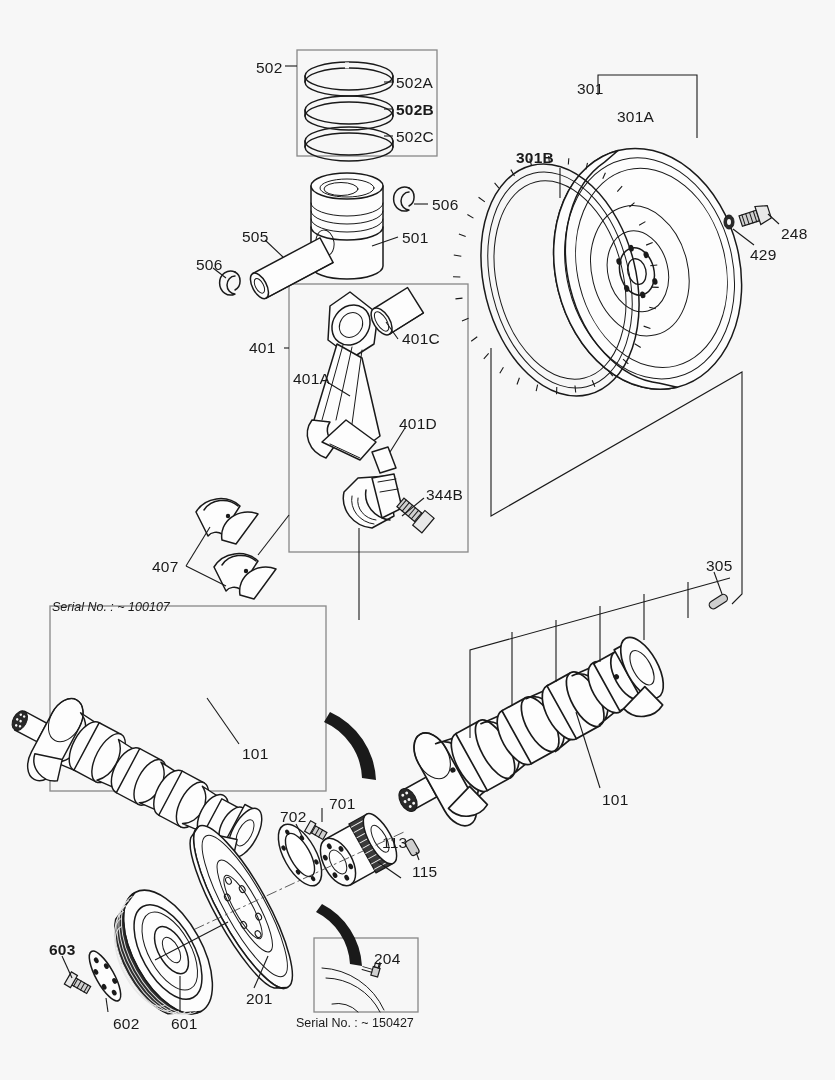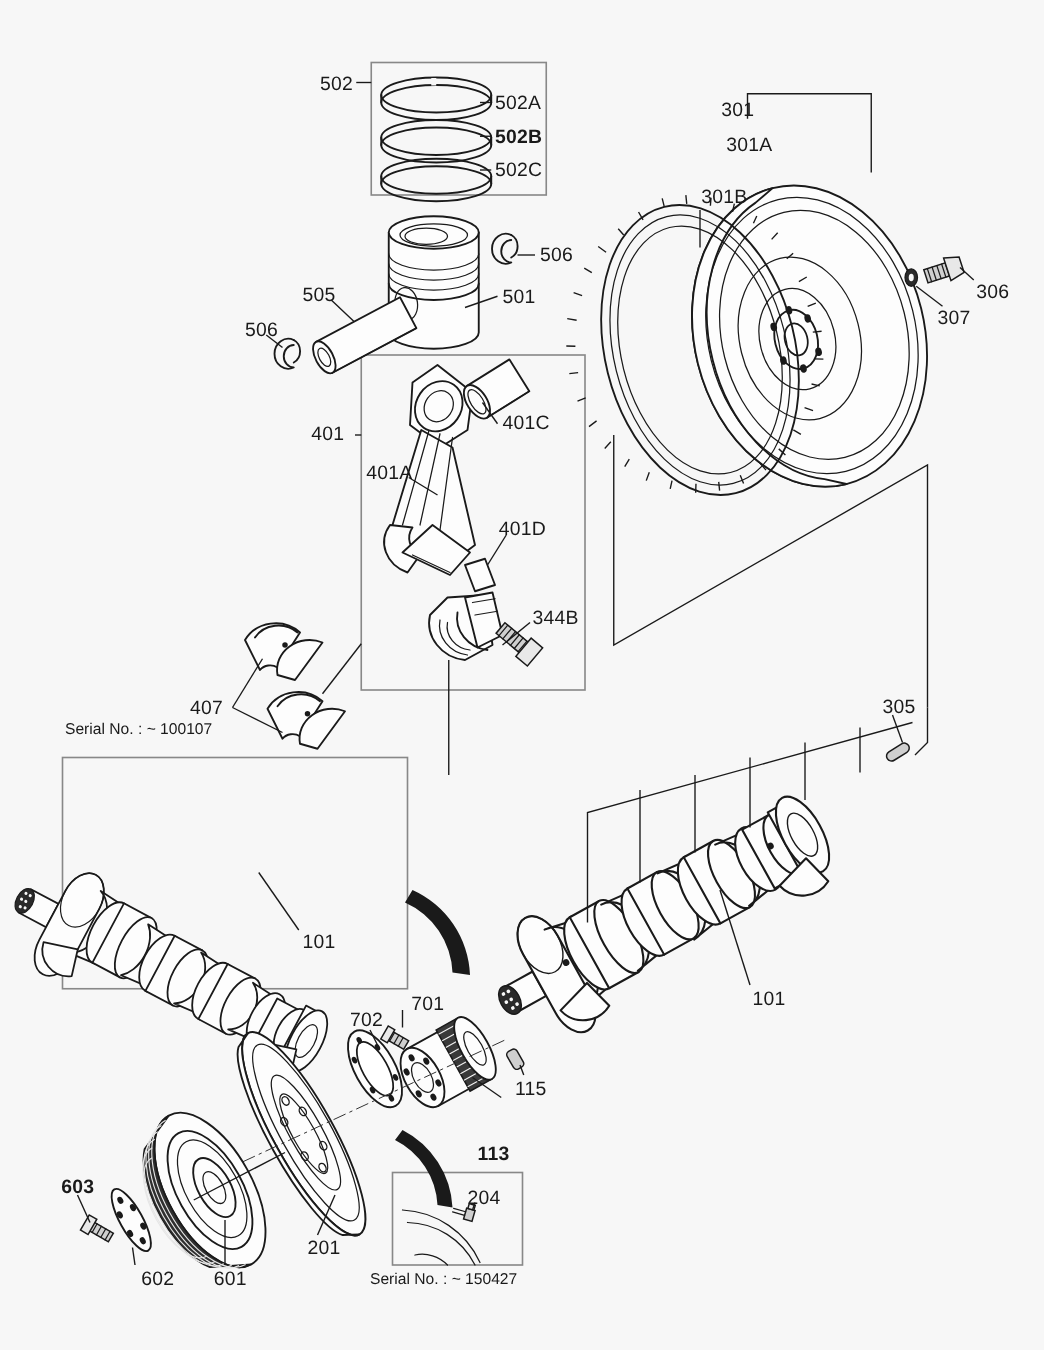--- a/index.html
+++ b/index.html
@@ -454,33 +454,33 @@
   <div class="lbl" style="left:402px;top:230px;">501</div>
   <div class="lbl" style="left:242px;top:229px;">505</div>
   <div class="lbl" style="left:196px;top:257px;">506</div>
   <div class="lbl" style="left:249px;top:340px;">401</div>
   <div class="lbl" style="left:402px;top:331px;">401C</div>
   <div class="lbl" style="left:293px;top:371px;">401A</div>
   <div class="lbl" style="left:399px;top:416px;">401D</div>
   <div class="lbl" style="left:426px;top:487px;">344B</div>
   <div class="lbl" style="left:152px;top:559px;">407</div>
   <div class="lbl" style="left:577px;top:81px;">301</div>
-  <div class="lbl" style="left:581px;top:109px;">301A</div>
-  <div class="lbl" style="left:561px;top:150px;">301B</div>
-  <div class="lbl" style="left:781px;top:226px;">306</div>
-  <div class="lbl" style="left:750px;top:247px;">307</div>
+  <div class="lbl" style="left:617px;top:109px;">301A</div>
+  <div class="lbl" style="left:516px;top:150px;font-weight:bold;">301B</div>
+  <div class="lbl" style="left:781px;top:226px;">248</div>
+  <div class="lbl" style="left:750px;top:247px;">429</div>
   <div class="lbl" style="left:242px;top:746px;">101</div>
   <div class="lbl" style="left:602px;top:792px;">101</div>
   <div class="lbl" style="left:706px;top:558px;">305</div>
   <div class="lbl" style="left:311px;top:796px;margin-left:18px;">701</div>
   <div class="lbl" style="left:280px;top:809px;">702</div>
-  <div class="lbl" style="left:382px;top:916px;font-weight:bold;">113</div>
+  <div class="lbl" style="left:382px;top:835px;">113</div>
   <div class="lbl" style="left:412px;top:864px;">115</div>
   <div class="lbl" style="left:246px;top:991px;">201</div>
   <div class="lbl" style="left:171px;top:1016px;">601</div>
   <div class="lbl" style="left:99px;top:1016px;margin-left:14px;">602</div>
   <div class="lbl" style="left:49px;top:942px;font-weight:bold;">603</div>
   <div class="lbl" style="left:374px;top:951px;">204</div>
 
-  <div class="serial" style="left:52px;top:577px;">Serial No. : ~ 100107</div>
+  <div class="serial" style="left:52px;top:601px;font-style:italic;">Serial No. : ~ 100107</div>
   <div class="serial" style="left:296px;top:1017px;">Serial No. : ~ 150427</div>
 
 </div>
 
 </body></html>

